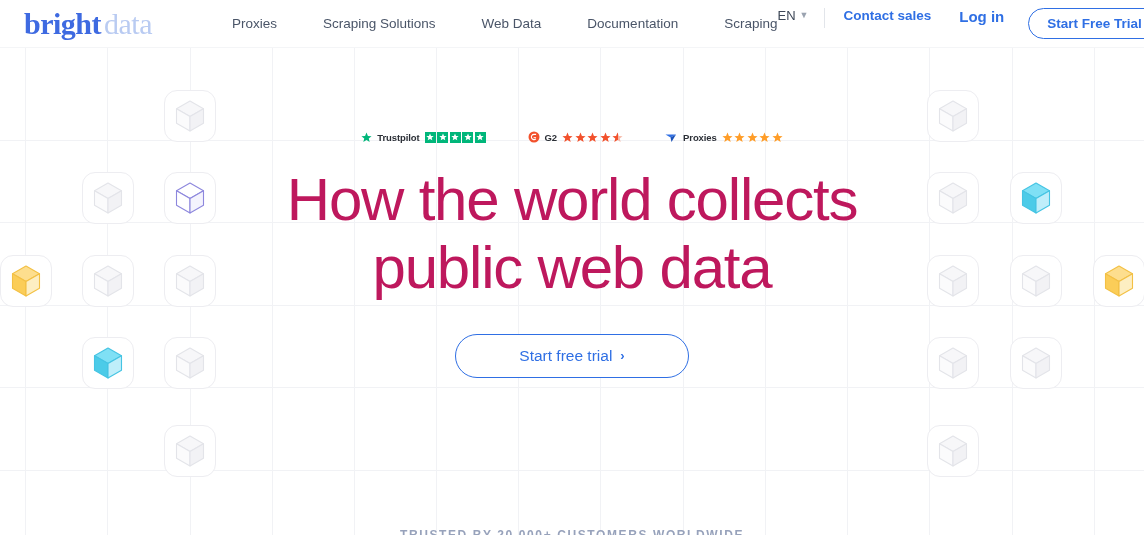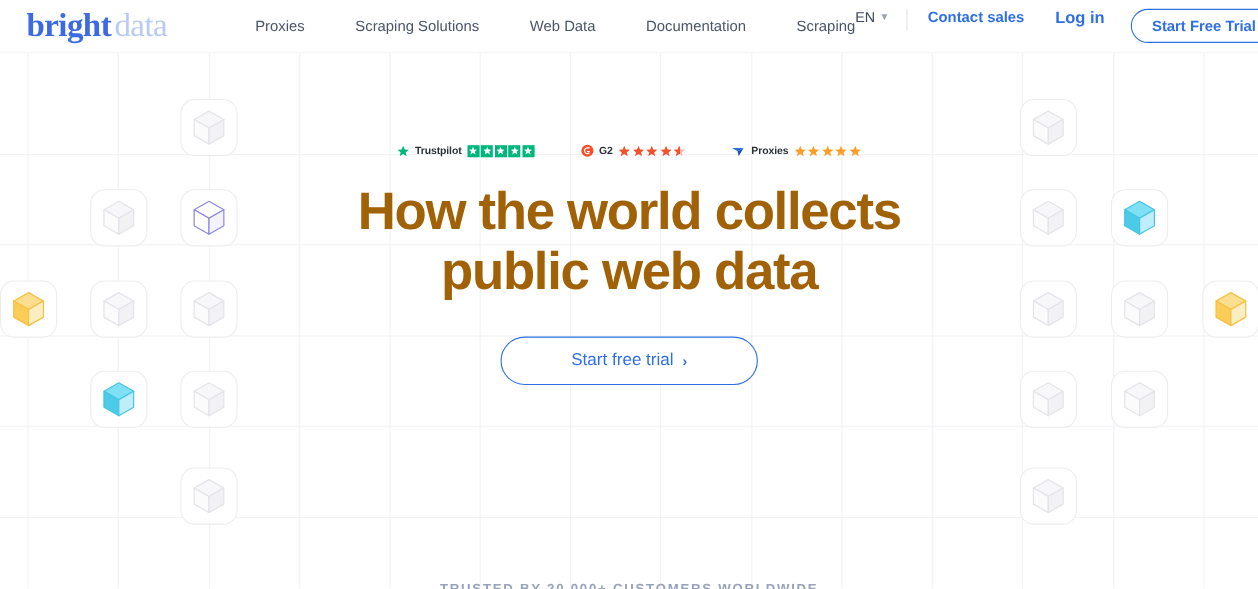--- a/index.html
+++ b/index.html
@@ -119,25 +119,25 @@
   .tp-sq {
     width:11px; height:11px; background:#00b67a;
     display:flex; align-items:center; justify-content:center;
   }
   .tp-sq svg { display:block; }
   .stars { display:flex; gap:1.5px; }
   .stars svg { display:block; }
 
   #headline {
     margin-top:22px;
-    font-size:48px;
-    font-weight:bold;
+    font-size:60px;
+    font-weight:normal;
     line-height:1.14;
     letter-spacing:-1.2px;
-    color:#a16207;
+    color:#be185d;
   }
   #subhead {
     margin:20px auto 0;
     width:520px;
     font-size:15.5px;
     line-height:1.62;
     color:#5a6472;
   }
   #ctas {
     margin-top:31px;

